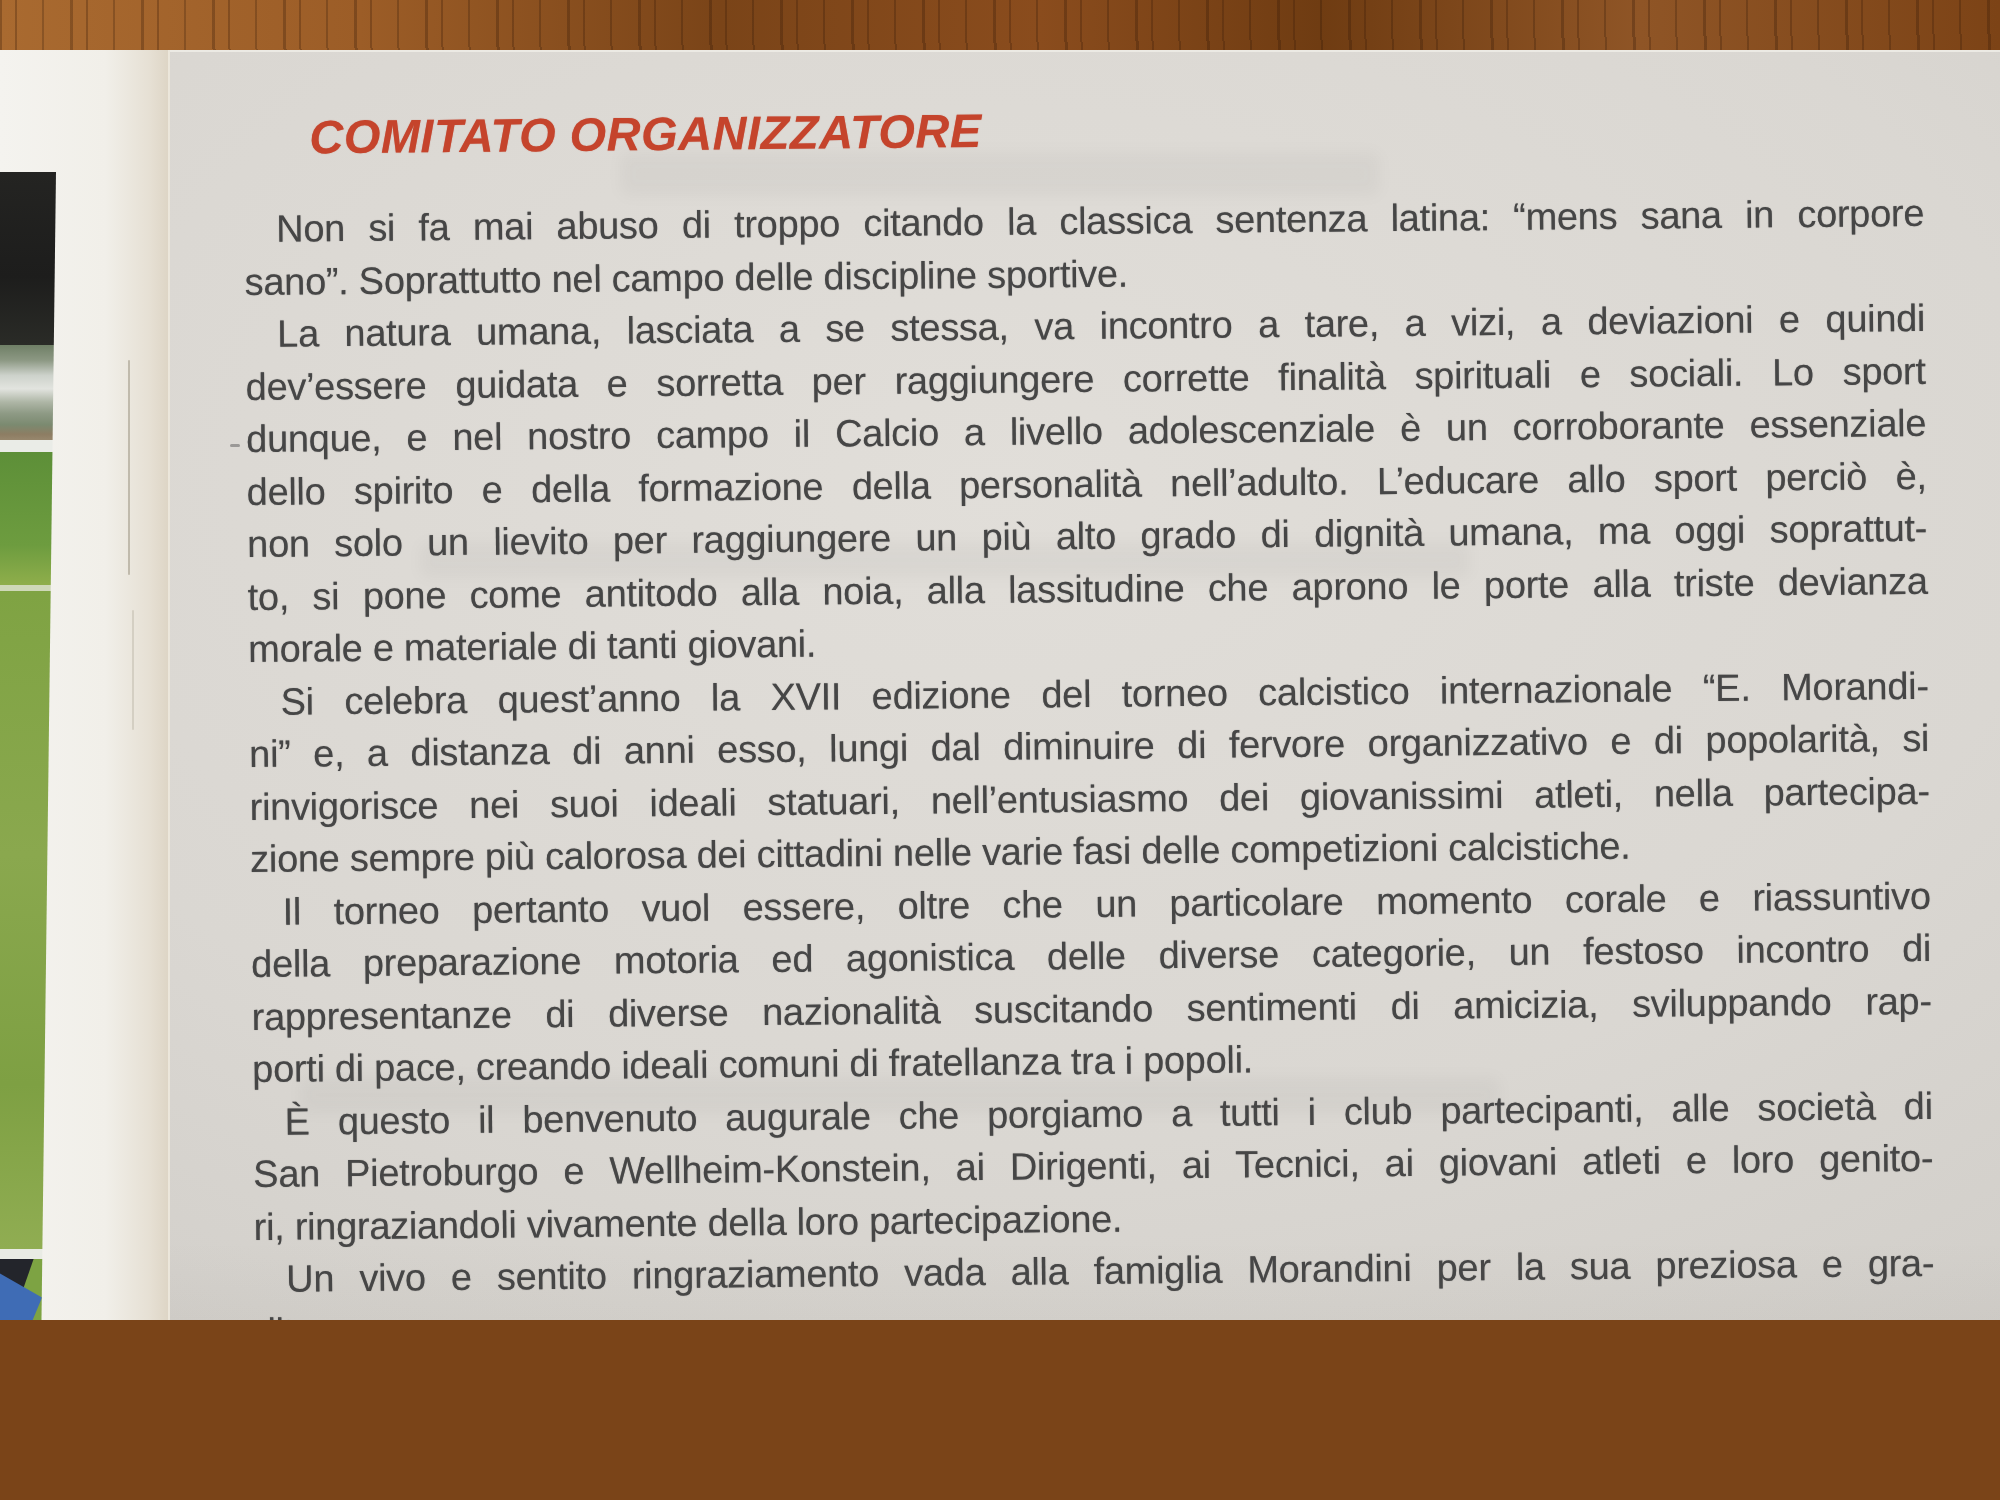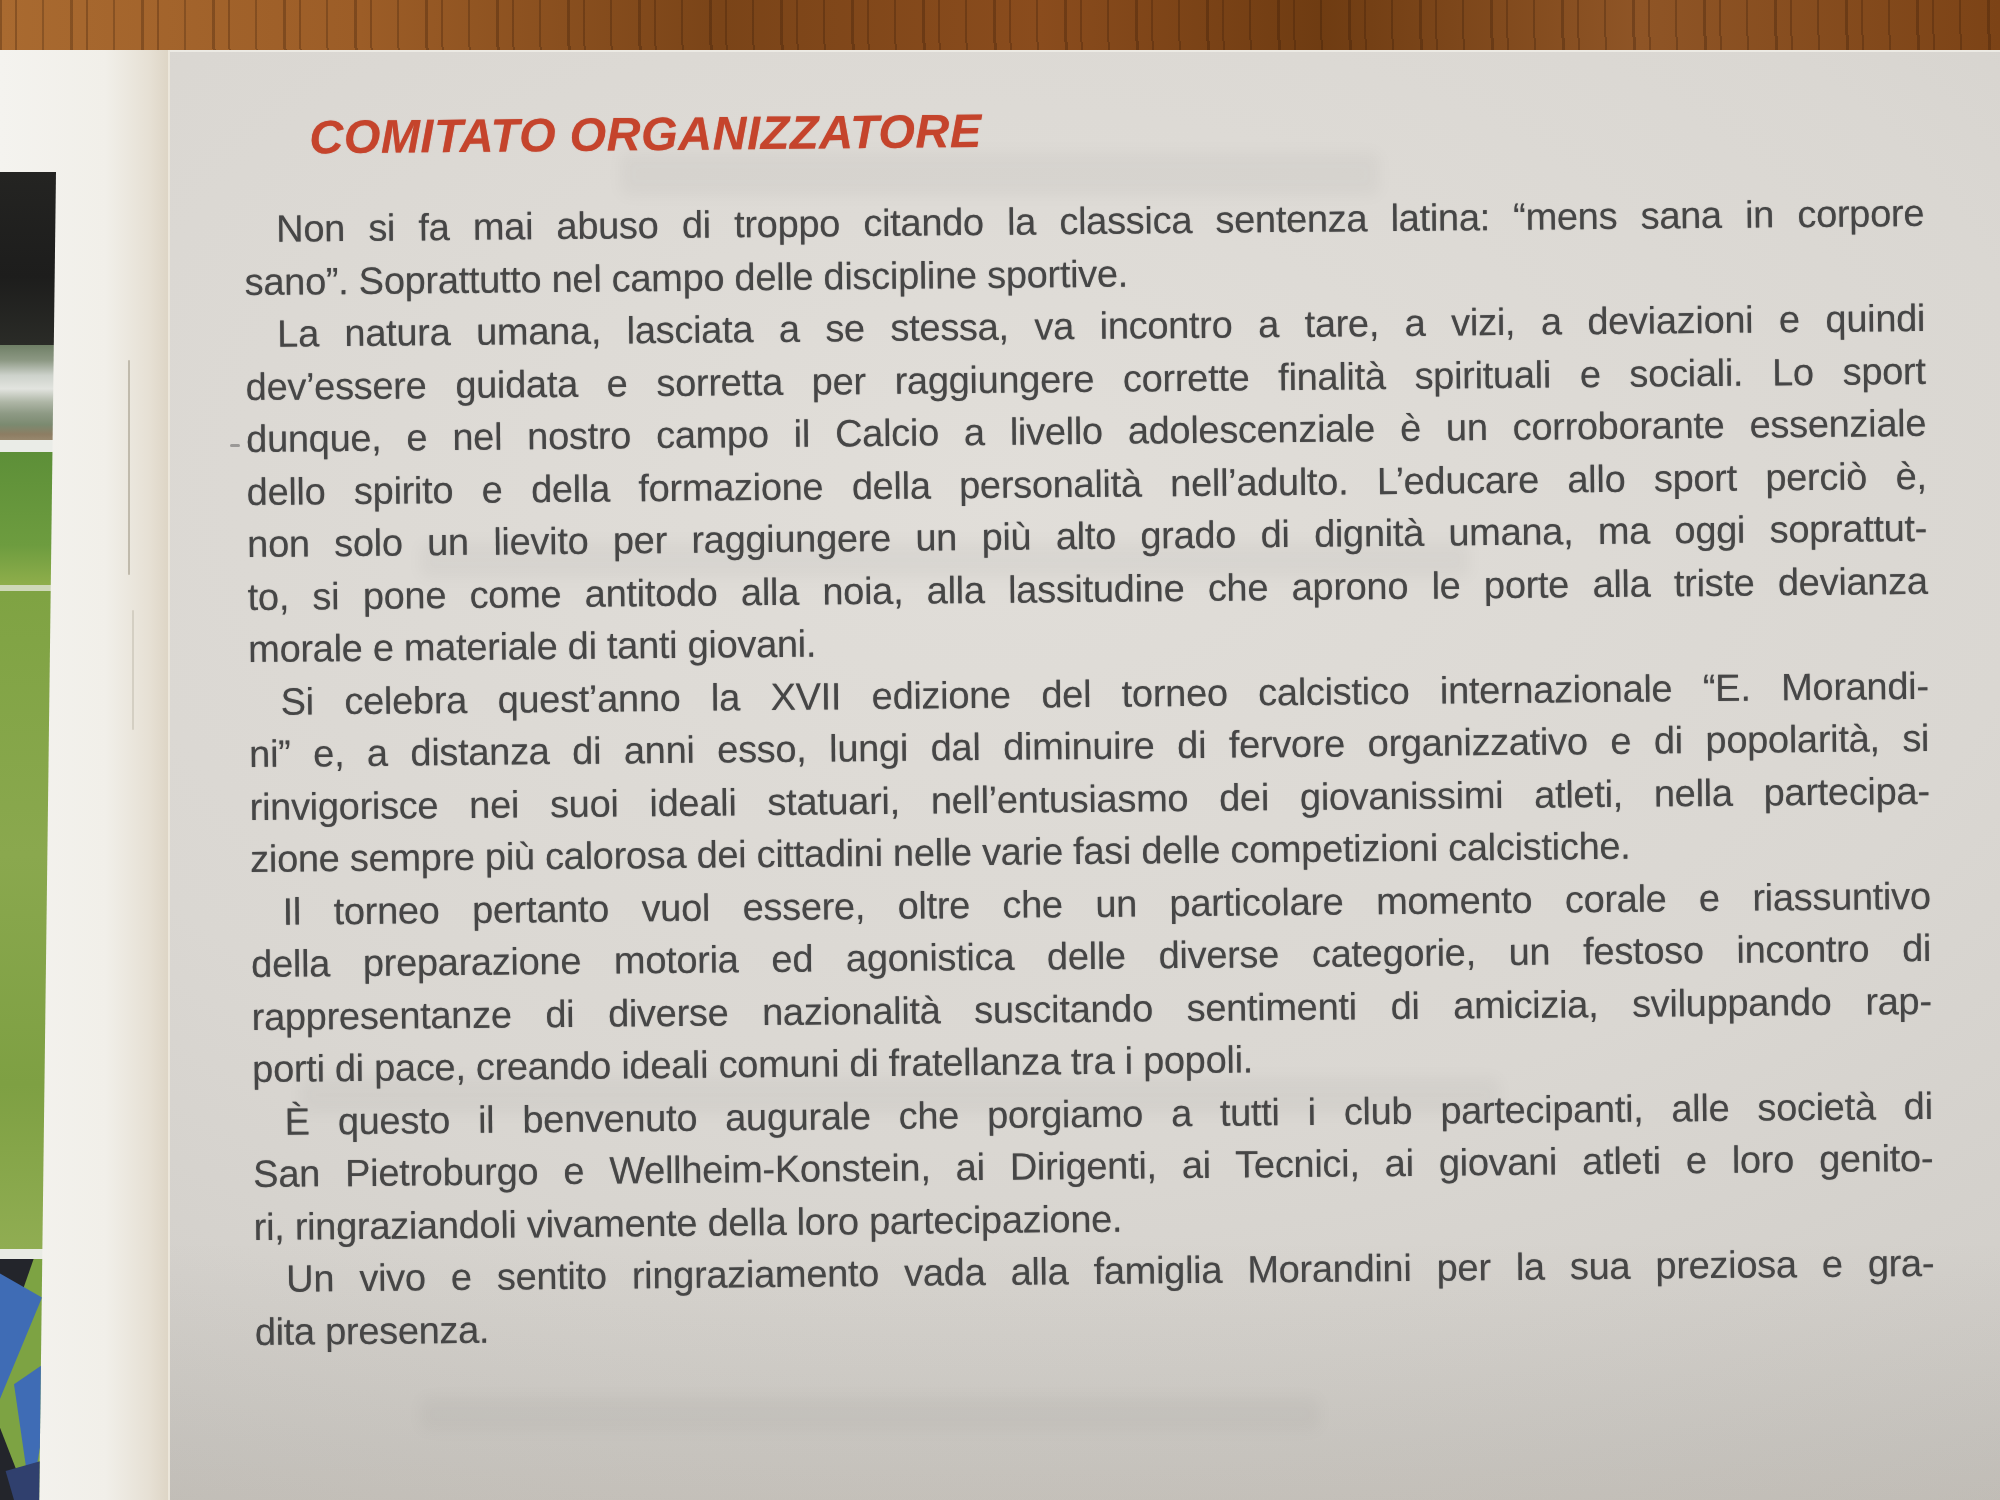--- a/index.html
+++ b/index.html
@@ -1,17 +1,17 @@
 <!DOCTYPE html>
 <html style="--title-red: #c5442c; --text-gray: #464646; --page-bg: #dad7d2; --wood-brown: #8a4c1d; --left-page-white: #f1efe9; --photo-black: #1d1d1c; --grass-green: #7da343; --photo-blue: #3f6cb5;"><head>
 <meta charset="utf-8">
 <style>
   html,body{margin:0;padding:0;}
   body{font-family:"Liberation Sans",sans-serif;background:#7a4418;}
-  .scene{position:relative;width:2000px;height:1500px;overflow:hidden;background:#4d7c0f;}
+  .scene{position:relative;width:2000px;height:1320px;overflow:hidden;background:#4d7c0f;}
 
   
   .wood{
     position:absolute;left:0;top:0;width:2000px;height:80px;
     background:
       repeating-linear-gradient(89deg,
         rgba(45,20,5,.28) 0 3px, rgba(0,0,0,0) 3px 16px,
         rgba(60,28,8,.30) 16px 18px, rgba(0,0,0,0) 18px 43px,
         rgba(30,12,2,.22) 43px 45px, rgba(0,0,0,0) 45px 71px),
       linear-gradient(90deg,#a96a30 0%,#9c5d27 18%,#7a4418 36%,#8a4c1d 52%,#6f3c12 66%,#8f5526 82%,#7c4316 100%);

